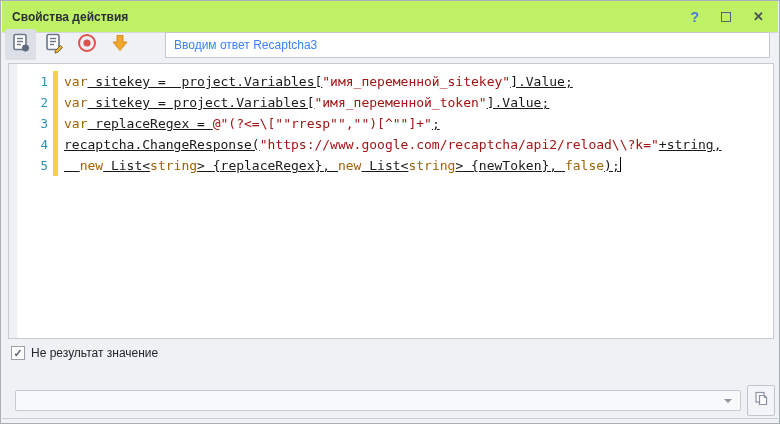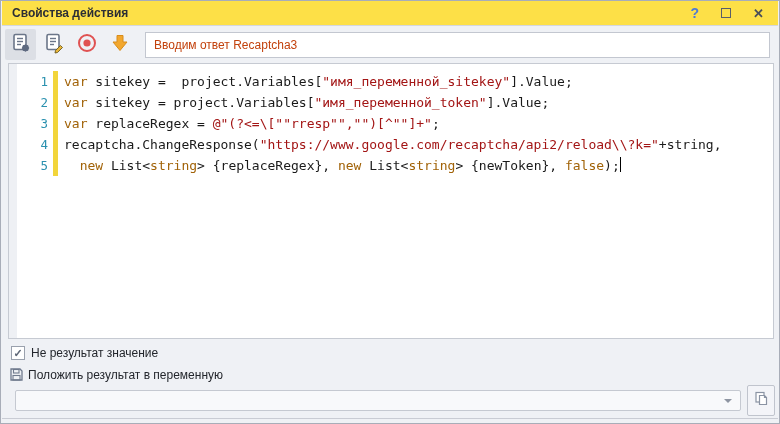--- a/index.html
+++ b/index.html
@@ -3,42 +3,42 @@
 <meta charset="utf-8">
 <style>
   * { margin:0; padding:0; box-sizing:border-box; }
   html,body { width:780px; height:424px; font-family:"Liberation Sans", sans-serif; }
   .window {
     position:relative; width:780px; height:424px;
     background:#eff1f5; border:1px solid #a8adb8; overflow:hidden;
   }
   
   .titlebar {
-    position:absolute; left:1px; right:1px; top:0; height:25px;
-    background:#fde047; border-bottom:1px solid #d4d7de;
+    position:absolute; left:1px; right:1px; top:0; height:32px;
+    background:#bef264; border-bottom:1px solid #d4d7de;
     display:flex; align-items:center; padding:0 10px;justify-content:space-between;
   }
   .titlebar .title { font-size:12px; font-weight:bold; color:#2b2e35; }
   .win-controls { margin-left:auto; display:flex; align-items:center; gap:22px; padding-right:4px; }
   .btn-help { color:#4d79d6; font-size:14px; font-weight:bold; cursor:default; }
   .btn-max { width:10px; height:10px; border:1.5px solid #5a5f6a; display:inline-block; }
   .btn-close { color:#4a4f59; font-size:13px; font-weight:bold; }
   
   .toolbar {
     position:absolute; left:1px; right:1px; top:25px; height:37px;
     display:flex; align-items:center; padding:0 8px 0 3px;
   }
   .tb-btn {
     width:31px; height:31px; display:flex; align-items:center; justify-content:center;
     margin-right:2px; border-radius:2px;
   }
   .tb-btn.pressed { background:#dcdfe5; }
   .name-input {
-    flex:1; height:26px; margin-left:8px; border:1px solid #c3c7d0; background:#fff;
-    font-size:12px; color:#c2410c; padding:0 8px; outline:none;
+    flex:1; height:26px; margin-left:28px; border:1px solid #c3c7d0; background:#fff;
+    font-size:12px; color:#3b82f6; padding:0 8px; outline:none;
     font-family:"Liberation Sans", sans-serif;
   }
   
   .editor {
     position:absolute; left:7px; top:62px; width:766px; height:276px;
     background:#ffffff; border:1px solid #c6cad2; overflow:hidden;
   }
   .editor::before {
     content:""; position:absolute; left:0; top:0; bottom:0; width:8px; background:#eef0f4;
   }
@@ -49,21 +49,21 @@
   }
   .code-line .ln {
     position:absolute; left:0; top:0; width:39px; text-align:right;
     color:#2b91af; font-size:12.5px;
   }
   .code-line .chbar {
     position:absolute; left:44px; top:0; bottom:0; width:5px; background:#f2d53b;
   }
   .seg-k { color:#a16207; }
   .seg-s { color:#a31515; }
-  .seg-p { color:#1a1a1a; }
+  .seg-p { color:#1a1a1a;text-decoration:underline; }
   .caret { display:inline-block; width:1px; height:15px; background:#000; vertical-align:-2px; }
   
   .opt-row { position:absolute; left:10px; display:flex; align-items:center; gap:6px; }
   .row-noreturn { top:345px; }
   .row-saveresult { top:366px; left:8px; gap:4px; }
   .checkbox {
     width:14px; height:14px; background:#fff; border:1px solid #9aa1ad;
     display:flex; align-items:center; justify-content:center;
     font-size:11px; font-weight:bold; color:#5f6877; line-height:1;
   }
@@ -154,30 +154,20 @@
         <div class="code-line"><span class="ln">4</span><span class="chbar"></span><span class="seg-p">recaptcha.ChangeResponse(</span><span class="seg-s">"https://www.google.com/recaptcha/api2/reload\\?k="</span><span class="seg-p">+string,</span></div>
         <div class="code-line"><span class="ln">5</span><span class="chbar"></span><span class="seg-p">  </span><span class="seg-k">new</span><span class="seg-p"> List&lt;</span><span class="seg-k">string</span><span class="seg-p">&gt; {replaceRegex}, </span><span class="seg-k">new</span><span class="seg-p"> List&lt;</span><span class="seg-k">string</span><span class="seg-p">&gt; {newToken}, </span><span class="seg-k">false</span><span class="seg-p">);</span><span class="caret"></span></div>
       </div>
   </div>
 
   <div class="opt-row row-noreturn">
     <span class="checkbox">✓</span>
     <span class="opt-label">Не результат значение</span>
   </div>
 
-  <div class="opt-row row-saveresult">
-    <span>
-      <svg width="15" height="15" viewBox="0 0 15 15" style="display:block">
-        <path d="M2 2 H11 L13 4 V13 H2 Z" fill="none" stroke="#6f7a8d" stroke-width="1.3"></path>
-        <rect x="4.5" y="2.5" width="5.5" height="3.5" fill="none" stroke="#6f7a8d" stroke-width="1.1"></rect>
-        <rect x="4" y="8.5" width="7" height="4.5" fill="none" stroke="#6f7a8d" stroke-width="1.1"></rect>
-      </svg>
-    </span>
-    <span class="opt-label">Положить результат в переменную</span>
-  </div>
 
   <div class="combo">
     <span class="combo-arrow"></span>
   </div>
   <div class="copy-btn">
     <span>
       <svg width="17" height="17" viewBox="0 0 17 17">
         <rect x="3" y="2.5" width="8" height="9.5" fill="#ffffff" stroke="#8a93a3" stroke-width="1.2"></rect>
         <path d="M6.5 5.5 H11.5 L13.5 7.5 V14.5 H6.5 Z" fill="#ffffff" stroke="#8a93a3" stroke-width="1.2"></path>
         <path d="M11.5 5.5 V7.5 H13.5" fill="none" stroke="#8a93a3" stroke-width="1.2"></path>

